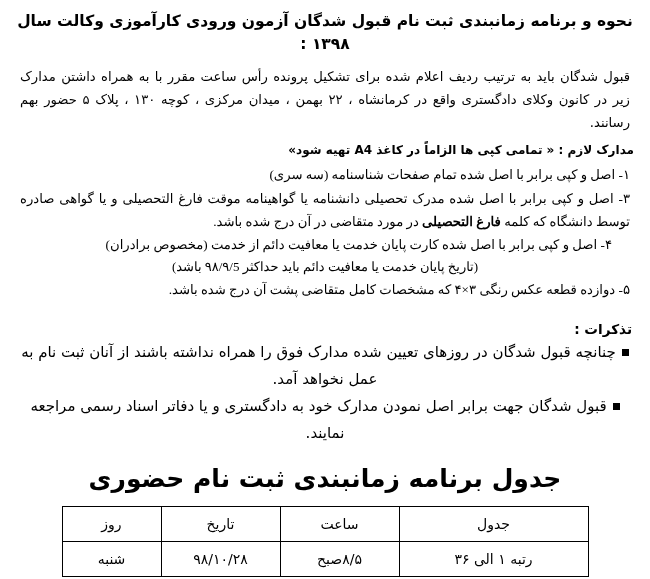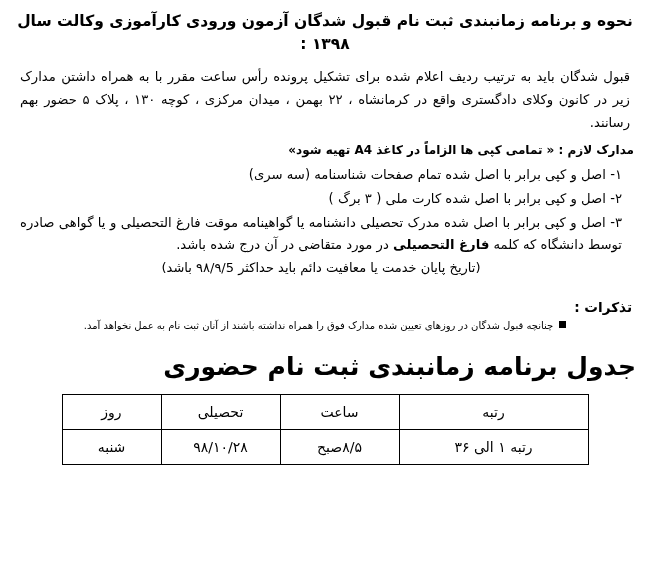--- a/index.html
+++ b/index.html
@@ -45,23 +45,24 @@
     padding: 0 2px;
   }
   .list {
     list-style: none;
     margin: 0;
     padding: 0 6px;
   }
   .list li {
     font-size: 13.2px;
     line-height: 1.72;
-    margin: 0 8px 1px 0;
+    margin: 0 0 1px 0;
     text-align: justify;
     text-indent: 0;
+    font-family: Liberation Serif, serif;
   }
   .li-sub {
     display: block;
     text-align: center;
     font-size: 13px;
     line-height: 1.6;
   }
   .li-indent {
     display: block;
     padding-right: 18px;
@@ -74,35 +75,35 @@
     margin: 20px 0 2px 0;
     padding: 0 4px;
     text-align: right;
   }
   .notes {
     list-style: none;
     margin: 0;
     padding: 0 6px;
   }
   .notes li {
-    font-size: 10px;
+    font-size: 15px;
     line-height: 1.8;
     text-align: center;
     position: relative;
   }
   .bullet-sq {
     display: inline-block;
     width: 7px;
     height: 7px;
     background: #000;
     margin-left: 6px;
     vertical-align: 1px;
   }
   .table-title {
-    text-align: right;
+    text-align: center;
     font-weight: bold;
     font-size: 25px;
     margin: 14px 0 10px 0;
     line-height: 1.4;
   }
   table.schedule {
     border-collapse: collapse;
     margin: 0 auto;
     width: 470px;
     table-layout: fixed;
@@ -133,46 +134,50 @@
 
   <p class="para">قبول شدگان باید به ترتیب ردیف اعلام شده برای تشکیل پرونده رأس ساعت مقرر با به همراه داشتن مدارک زیر در کانون وکلای دادگستری واقع در کرمانشاه ، ۲۲ بهمن ، میدان مرکزی ، کوچه ۱۳۰ ، پلاک ۵ حضور بهم رسانند.</p>
 
   <div class="section-head">مدارک لازم : « تمامی کپی ها الزاماً در کاغذ A4 تهیه شود»</div>
 
   <ul class="list">
     <li>
       <span>۱- اصل و کپی برابر با اصل شده تمام صفحات شناسنامه (سه سری)</span>
     </li>
     <li>
-      <span>۲- اصل و کپی برابر با اصل شده کارت ملی ( ۳ برگ )</span>
-    </li>
-    <li>
       <span>۳- اصل و کپی برابر با اصل شده مدرک تحصیلی دانشنامه یا گواهینامه موقت فارغ التحصیلی و یا گواهی صادره توسط دانشگاه که کلمه </span><b class="inline-b">فارغ التحصیلی</b><span> در مورد متقاضی در آن درج شده باشد.</span>
     </li>
     <li>
+      <span class="li-indent">۴- اصل و کپی برابر با اصل شده کارت پایان خدمت یا معافیت دائم از خدمت (مخصوص برادران)</span>
       <span class="li-sub">(تاریخ پایان خدمت یا معافیت دائم باید حداکثر ۹۸/۹/5 باشد)</span>
+    </li>
+    <li>
+      <span>۵- دوازده قطعه عکس رنگی ۳×۴ که مشخصات کامل متقاضی پشت آن درج شده باشد.</span>
     </li>
   </ul>
 
   <div class="notes-head">تذکرات :</div>
 
   <ul class="notes">
     <li>
       <span class="bullet-sq"></span><span>چنانچه قبول شدگان در روزهای تعیین شده مدارک فوق را همراه نداشته باشند از آنان ثبت نام به عمل نخواهد آمد.</span>
     </li>
+    <li>
+      <span class="bullet-sq"></span><span>قبول شدگان جهت برابر اصل نمودن مدارک خود به دادگستری و یا دفاتر اسناد رسمی مراجعه نمایند.</span>
+    </li>
   </ul>
 
   <div class="table-title">جدول برنامه زمانبندی ثبت نام حضوری</div>
 
   <table class="schedule">
     <thead>
       <tr>
-        <th class="col-rank">رتبه</th>
+        <th class="col-rank">جدول</th>
         <th class="col-time">ساعت</th>
-        <th class="col-date">تحصیلی</th>
+        <th class="col-date">تاریخ</th>
         <th class="col-day">روز</th>
       </tr>
     </thead>
     <tbody>
       <tr>
         <td>رتبه ۱ الی ۳۶</td>
         <td>۸/۵صبح</td>
         <td>۹۸/۱۰/۲۸</td>
         <td>شنبه</td>
       </tr>

